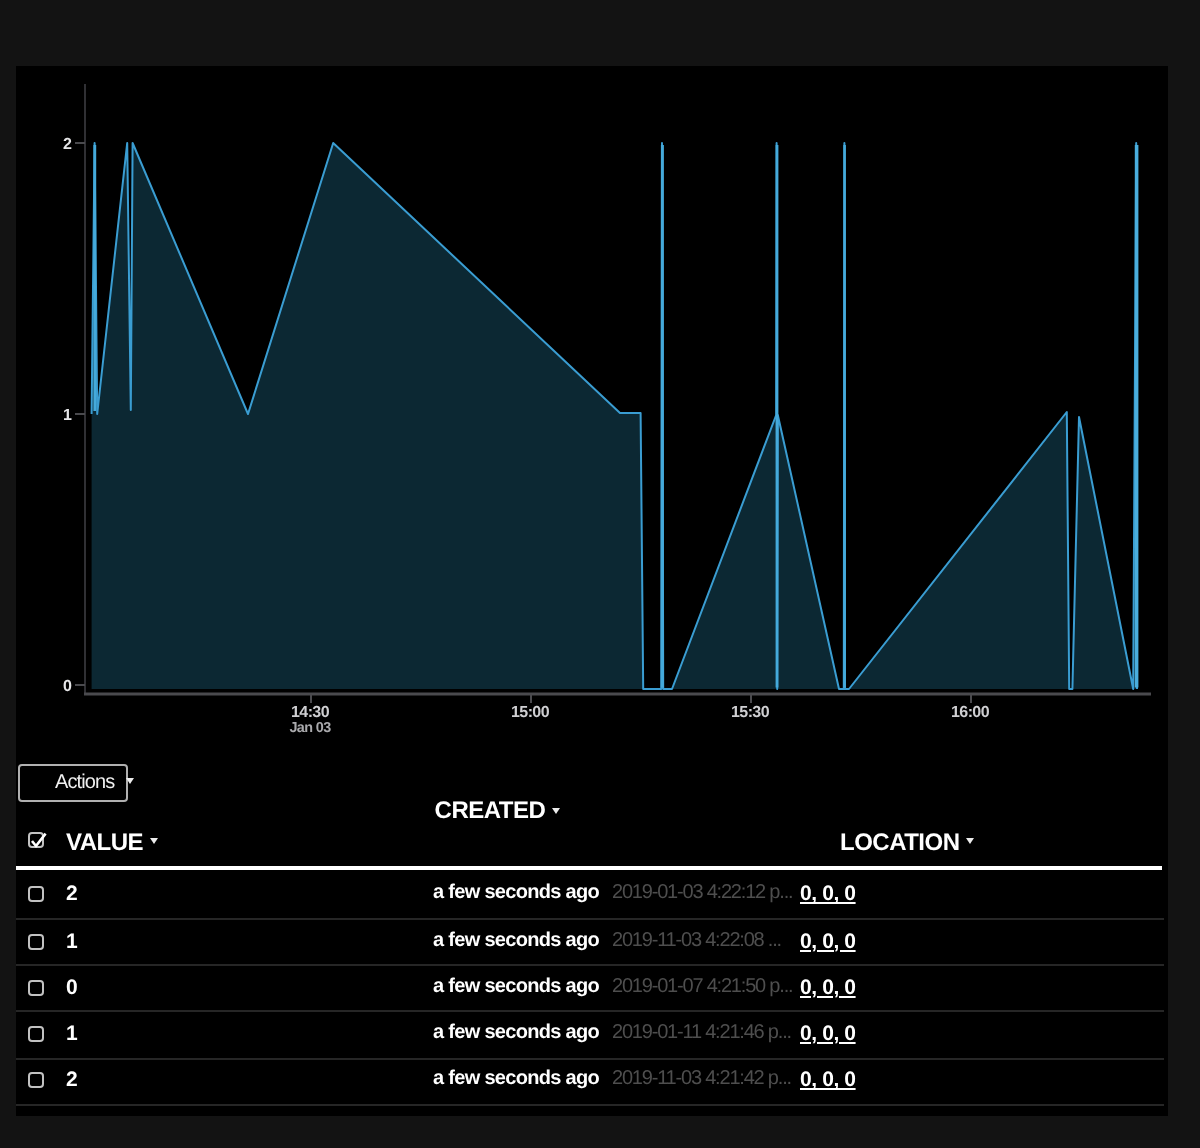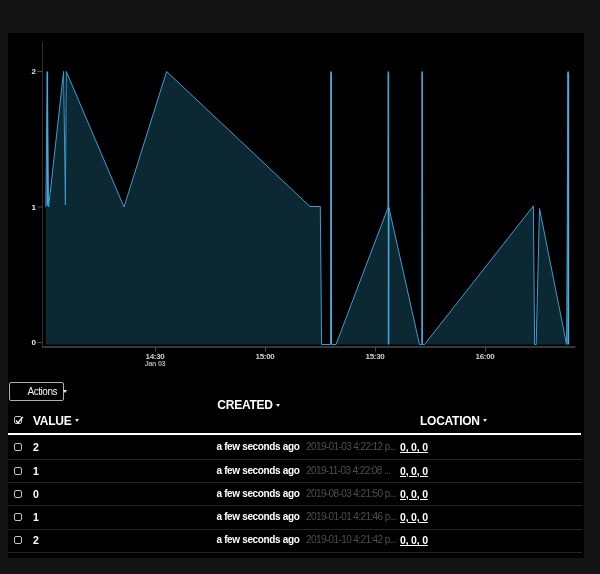--- a/index.html
+++ b/index.html
@@ -76,29 +76,29 @@
 <div class="cb" style="left:14px;top:466.5px;"></div>
 <div class="abs rowtxt" style="left:33px;top:464.5px;font-weight:bold;">1</div>
 <div class="abs rowtxt ago" style="left:216.5px;top:464.5px;">a few seconds ago</div>
 <div class="abs rowtxt ts" style="left:306px;top:464.5px;">2019-11-03 4:22:08 ...</div>
 <div class="abs rowtxt loc" style="left:400px;top:464.5px;">0, 0, 0</div>
 <div class="sep" style="top:482.1px;"></div>
 
 <div class="cb" style="left:14px;top:489.8px;"></div>
 <div class="abs rowtxt" style="left:33px;top:487.8px;font-weight:bold;">0</div>
 <div class="abs rowtxt ago" style="left:216.5px;top:487.8px;">a few seconds ago</div>
-<div class="abs rowtxt ts" style="left:306px;top:487.8px;">2019-08-03 4:21:50 p...</div>
+<div class="abs rowtxt ts" style="left:306px;top:487.8px;">2019-01-07 4:21:50 p...</div>
 <div class="abs rowtxt loc" style="left:400px;top:487.8px;">0, 0, 0</div>
 <div class="sep" style="top:505.4px;"></div>
 
 <div class="cb" style="left:14px;top:513.1px;"></div>
 <div class="abs rowtxt" style="left:33px;top:511.1px;font-weight:bold;">1</div>
 <div class="abs rowtxt ago" style="left:216.5px;top:511.1px;">a few seconds ago</div>
-<div class="abs rowtxt ts" style="left:306px;top:511.1px;">2019-01-01 4:21:46 p...</div>
+<div class="abs rowtxt ts" style="left:306px;top:511.1px;">2019-01-11 4:21:46 p...</div>
 <div class="abs rowtxt loc" style="left:400px;top:511.1px;">0, 0, 0</div>
 <div class="sep" style="top:528.7px;"></div>
 
 <div class="cb" style="left:14px;top:536.4px;"></div>
 <div class="abs rowtxt" style="left:33px;top:534.4px;font-weight:bold;">2</div>
 <div class="abs rowtxt ago" style="left:216.5px;top:534.4px;">a few seconds ago</div>
-<div class="abs rowtxt ts" style="left:306px;top:534.4px;">2019-01-10 4:21:42 p...</div>
+<div class="abs rowtxt ts" style="left:306px;top:534.4px;">2019-11-03 4:21:42 p...</div>
 <div class="abs rowtxt loc" style="left:400px;top:534.4px;">0, 0, 0</div>
 <div class="sep" style="top:552px;"></div>
 
 </body></html>

